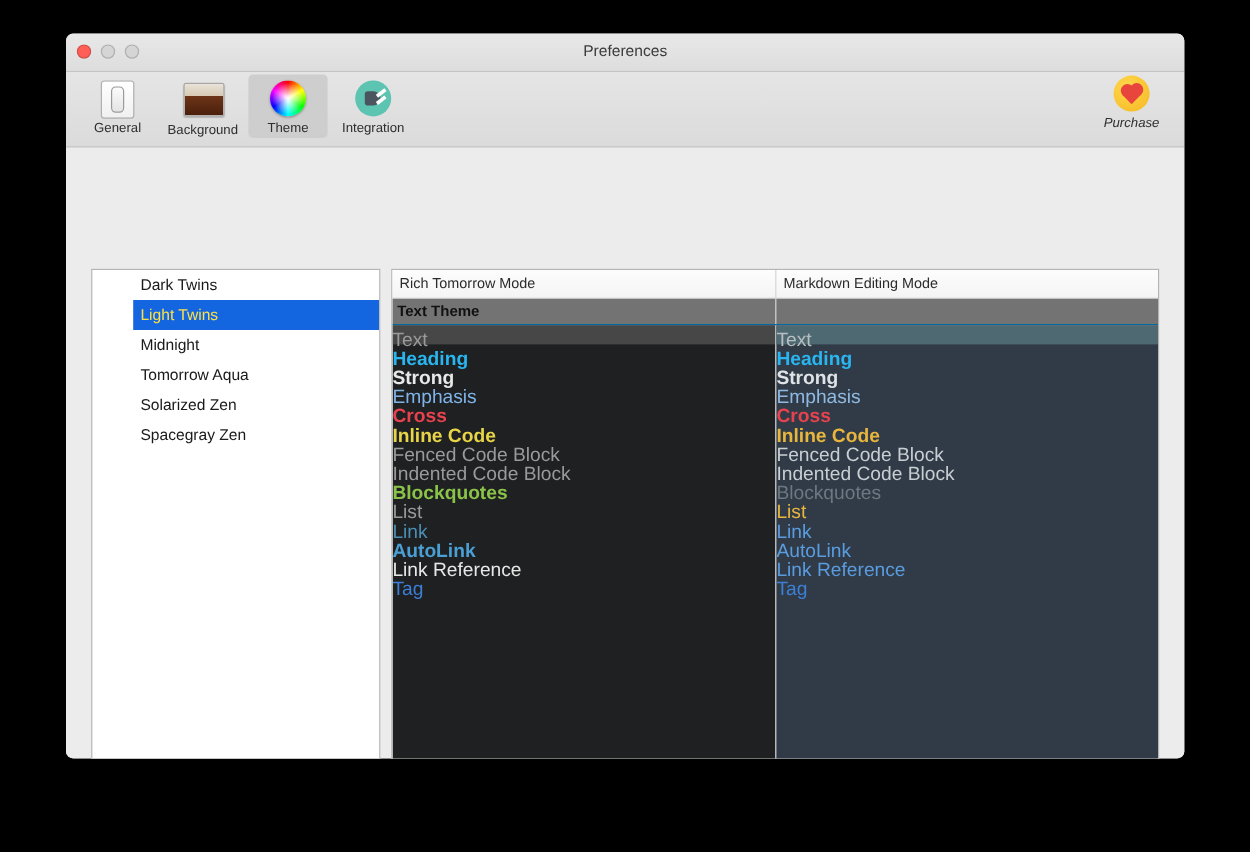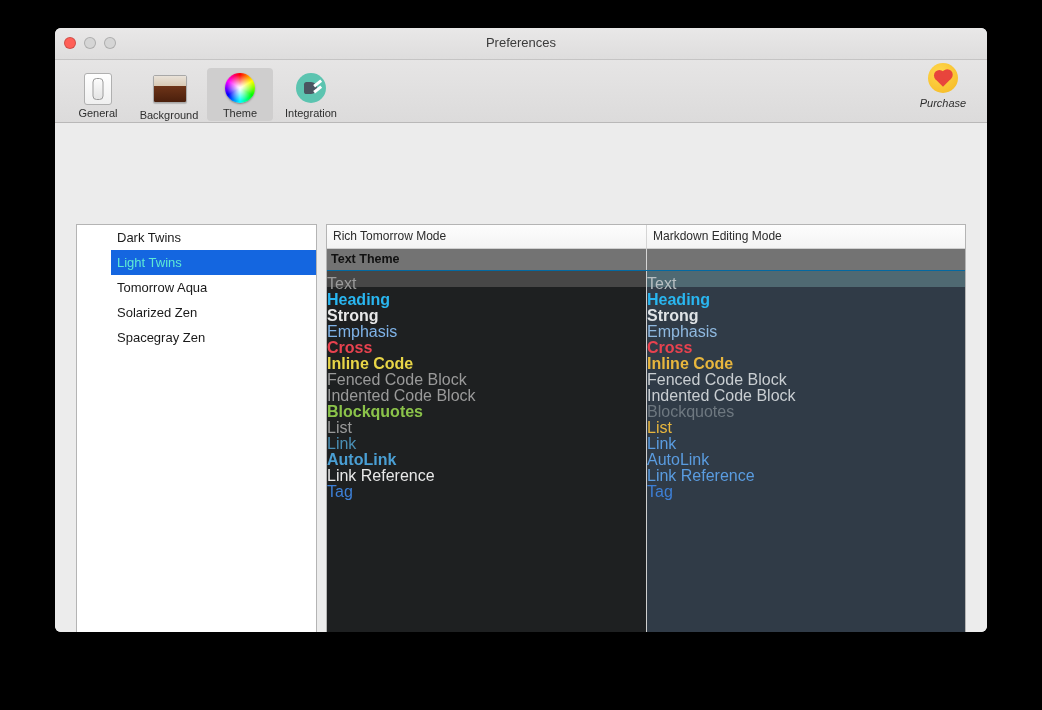--- a/index.html
+++ b/index.html
@@ -60,21 +60,21 @@
   
   #toolbar {
     height: 62px;
     background: linear-gradient(to bottom, #e6e5e5, #dcdbdb);
     border-bottom: 1px solid #b9b8b8;
     position: relative;
     flex: 0 0 auto;
   }
   #toolbar-items {
     position: absolute;
-    left: 10px; top: 8px;
+    left: 10px; top: 2px;
     display: flex;
     align-items: flex-start;
   }
   .tbitem {
     width: 62px;
     padding: 4px 2px 2px 2px;
     text-align: center;
     border-radius: 4px;
     cursor: default;
   }
@@ -221,21 +221,21 @@
     height: 25px;
     line-height: 25px;
     padding-left: 6px;
     font-size: 13px;
     color: #1a1a1a;
     white-space: nowrap;
     cursor: default;
   }
   .theme-row.selected {
     background: #1466e0;
-    color: #5eead4;
+    color: #fde047;
   }
 
   
   #preview {
     position: absolute;
     left: 271px; top: 101px;
     width: 640px; height: 444px;
     border: 1px solid #b4b4b4;
     box-sizing: border-box;
     background: #fff;
@@ -366,20 +366,21 @@
       </div>
       <div class="tblabel">Purchase</div>
     </div>
   </div>
 
   <div id="body">
 
     <div id="theme-list">
       <div class="theme-row">Dark Twins</div>
       <div class="theme-row selected" style="background: rgb(20, 102, 224);">Light Twins</div>
+      <div class="theme-row">Midnight</div>
       <div class="theme-row">Tomorrow Aqua</div>
       <div class="theme-row">Solarized Zen</div>
       <div class="theme-row">Spacegray Zen</div>
     </div>
 
     <div id="preview">
 
       <div id="col-headers">
         <div class="col-header">Rich Tomorrow Mode</div>
         <div class="col-header">Markdown Editing Mode</div>

